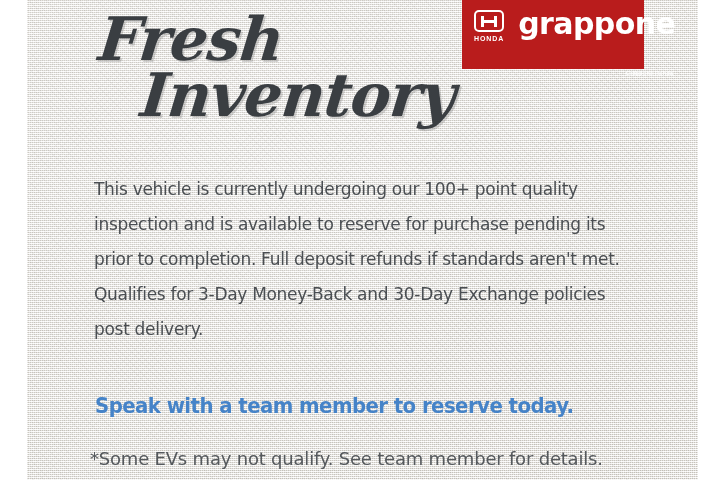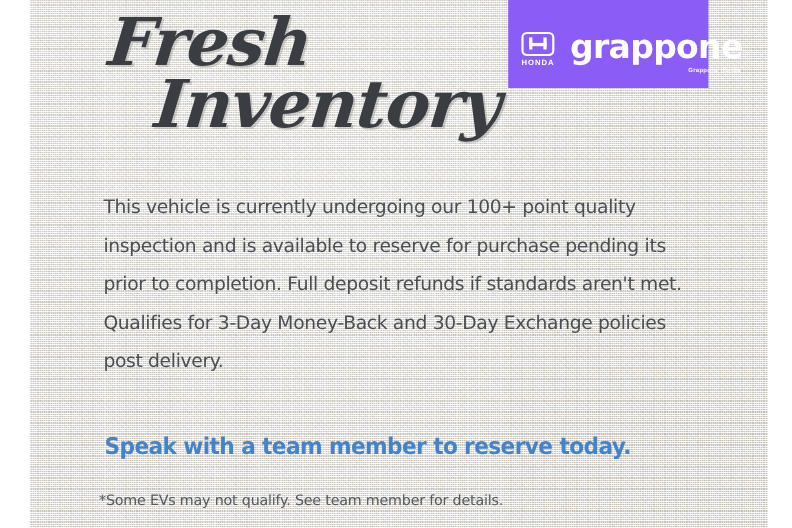--- a/index.html
+++ b/index.html
@@ -75,24 +75,23 @@
   }
   #edge-left  { left: 0;    width: 27px; }
   #edge-right { left: 698px; width: 22px; }
 
   
   #logo-block {
     position: absolute;
     left: 462px;
     top: 0;
     width: 182px;
-    height: 80px;
-    background: #8b5cf6;
+    height: 69px;
+    background: #b91c1c;
     display: flex;
-    align-items: center;
     justify-content: flex-start;
     padding-left: 12px;
     box-sizing: border-box;
   }
   #honda-mark {
     width: 42px;
     display: flex;
     flex-direction: column;
     align-items: center;
     margin-top: 10px;
@@ -221,21 +220,21 @@
     white-space: nowrap;
   }
 
   
   #disclaimer {
     position: absolute;
     left: 90px;
     top: 448px;
     width: 540px;
     font-family: "DejaVu Sans", sans-serif;
-    font-size: 13px;
+    font-size: 18px;
     color: #55595d;
     letter-spacing: -0.2px;
     white-space: nowrap;
   }
 </style>
 </head>
 <body>
 
 <div id="screen">
 

